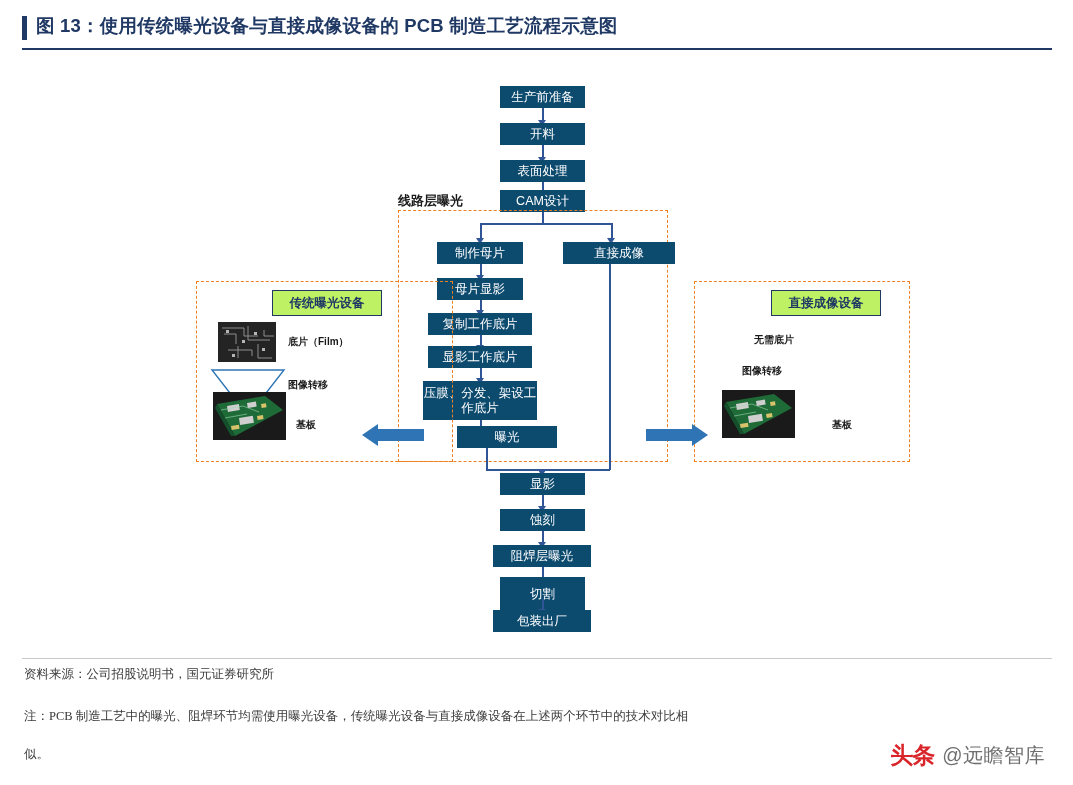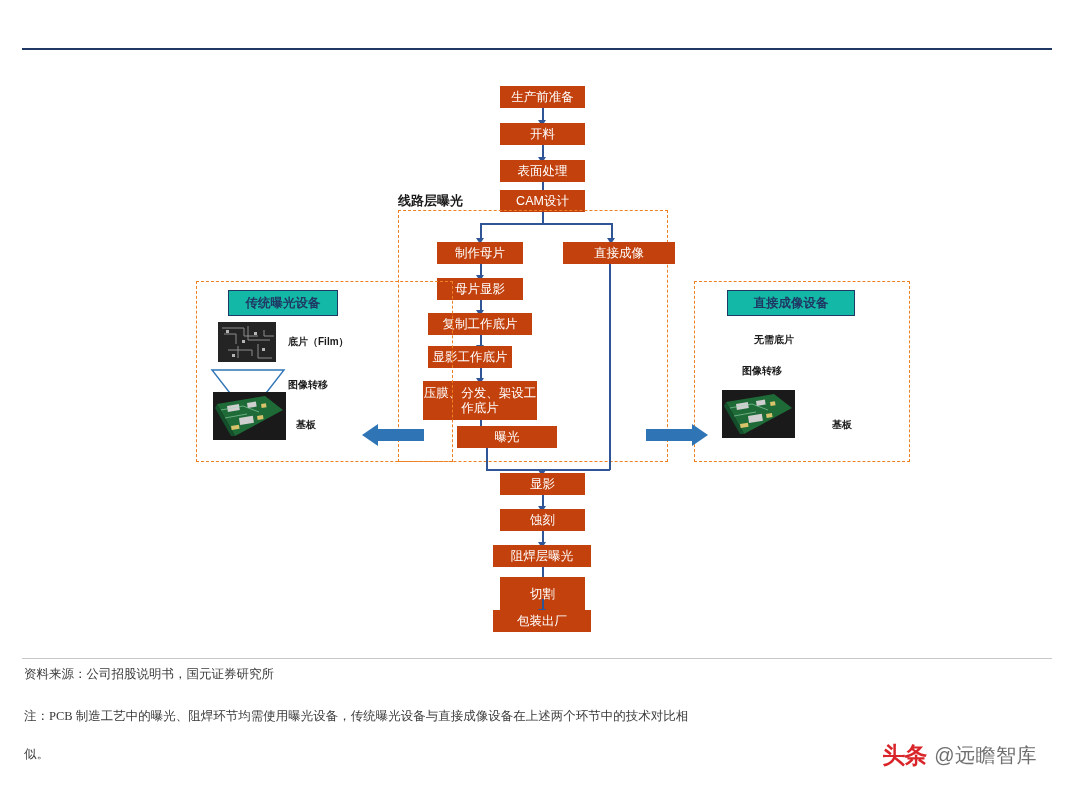--- a/index.html
+++ b/index.html
@@ -71,63 +71,64 @@
     color: #3a3a3a;
     line-height: 20px;
   }
   .note-source { left: 24px; top: 664px; }
   .note-body   { left: 24px; top: 706px; width: 1010px; }
   .note-body2  { left: 24px; top: 744px; }
 
   
   .watermark {
     position: absolute;
-    right: 36px;
+    right: 28px;
     top: 740px;
     display: flex;
     align-items: center;
     gap: 8px;
   }
   .wm-logo {
     font-size: 23px;
     font-weight: bold;
     color: #d9252a;
     letter-spacing: -1px;
   }
   .wm-text {
     font-size: 20px;
     color: #6f6f6f;
     letter-spacing: 0.5px;
   }
 
   
   .obox {
     position: absolute;
-    background: #c2410c;
+    background: #0c4a6e;
     color: #ffffff;
     font-size: 12.5px;
     display: flex;
     align-items: center;
     justify-content: center;
     text-align: center;
     line-height: 15px;
     box-sizing: border-box;
   }
   .nbox {
     position: absolute;
-    background: #14b8a6;
+    background: #bef264;
     border: 1.5px solid #1f3864;
     color: #1f3864;
     font-size: 12.5px;
     font-weight: bold;
     display: flex;
     align-items: center;
     justify-content: center;
     text-align: center;
     box-sizing: border-box;
+    margin-left: 44px;
   }
   .dashbox {
     position: absolute;
     border: 1.6px dashed #ED8022;
     box-sizing: border-box;
   }
   .plain-label {
     position: absolute;
     font-size: 13px;
     font-weight: bold;
@@ -190,20 +191,24 @@
   }
   .funnel {
     position: absolute;
   }
 </style>
 </head>
 <body>
 
 <div id="page">
 
+  <div class="title-bar">
+    <div class="title-accent"></div>
+    <div class="title-text">图 13：使用传统曝光设备与直接成像设备的 PCB 制造工艺流程示意图</div>
+  </div>
   <div class="title-rule"></div>
 
   <div class="obox" style="left:500px; top:86px; width:85px; height:22px;">生产前准备</div>
   <div class="conn conn-v" style="left:542px; top:108px; height:14px;"></div>
   <div class="arrowdown" style="left:538px; top:120px;"></div>
 
   <div class="obox" style="left:500px; top:123px; width:85px; height:22px;">开料</div>
   <div class="conn conn-v" style="left:542px; top:145px; height:14px;"></div>
   <div class="arrowdown" style="left:538px; top:157px;"></div>
 
@@ -228,21 +233,21 @@
   <div class="arrowdown" style="left:476px; top:275px;"></div>
 
   <div class="obox" style="left:437px; top:278px; width:86px; height:22px;">母片显影</div>
   <div class="conn conn-v" style="left:480px; top:300px; height:12px;"></div>
   <div class="arrowdown" style="left:476px; top:310px;"></div>
 
   <div class="obox" style="left:428px; top:313px; width:104px; height:22px;">复制工作底片</div>
   <div class="conn conn-v" style="left:480px; top:335px; height:12px;"></div>
   <div class="arrowdown" style="left:476px; top:345px;"></div>
 
-  <div class="obox" style="left:428px; top:346px; width:84px; height:22px;">显影工作底片</div>
+  <div class="obox" style="left:428px; top:346px; width:104px; height:22px;">显影工作底片</div>
   <div class="conn conn-v" style="left:480px; top:368px; height:12px;"></div>
   <div class="arrowdown" style="left:476px; top:378px;"></div>
 
   <div class="obox" style="left:423px; top:381px; width:114px; height:39px; flex-direction:column;">压膜、分发、架设工作底片</div>
   <div class="conn conn-v" style="left:480px; top:420px; height:12px;"></div>
   <div class="arrowdown" style="left:476px; top:430px;"></div>
 
   <div class="obox" style="left:457px; top:426px; width:100px; height:22px;">曝光</div>
 
   <div class="obox" style="left:563px; top:242px; width:112px; height:22px;">直接成像</div>
@@ -323,21 +328,21 @@
         <path d="M8 18 L30 14 L46 20"></path>
         <path d="M12 26 L34 22"></path>
       </g>
     </svg>
   </div>
   <div class="side-label" style="left:296px; top:418px;">基板</div>
 
   <div class="bigarrow left" style="left:378px; top:429px; width:46px;"></div>
 
   <div class="dashbox" style="left:694px; top:281px; width:216px; height:181px;"></div>
-  <div class="nbox" style="left:727px; top:290px; width:128px; height:26px;">直接成像设备</div>
+  <div class="nbox" style="left:727px; top:290px; width:110px; height:26px;">直接成像设备</div>
 
   <div class="side-label" style="left:754px; top:333px;">无需底片</div>
   <div class="side-label" style="left:742px; top:364px;">图像转移</div>
 
   <div class="photo photo-pcb" style="left:722px; top:390px; width:73px; height:48px;">
     <svg width="73" height="48" viewBox="0 0 73 48">
       <rect x="0" y="0" width="73" height="48" fill="#1a1a1a"></rect>
       <polygon points="4,12 52,4 70,18 22,44" fill="#1e6b38"></polygon>
       <polygon points="4,12 22,44 18,44 2,16" fill="#14502b"></polygon>
       <g fill="#cfcfcf">

